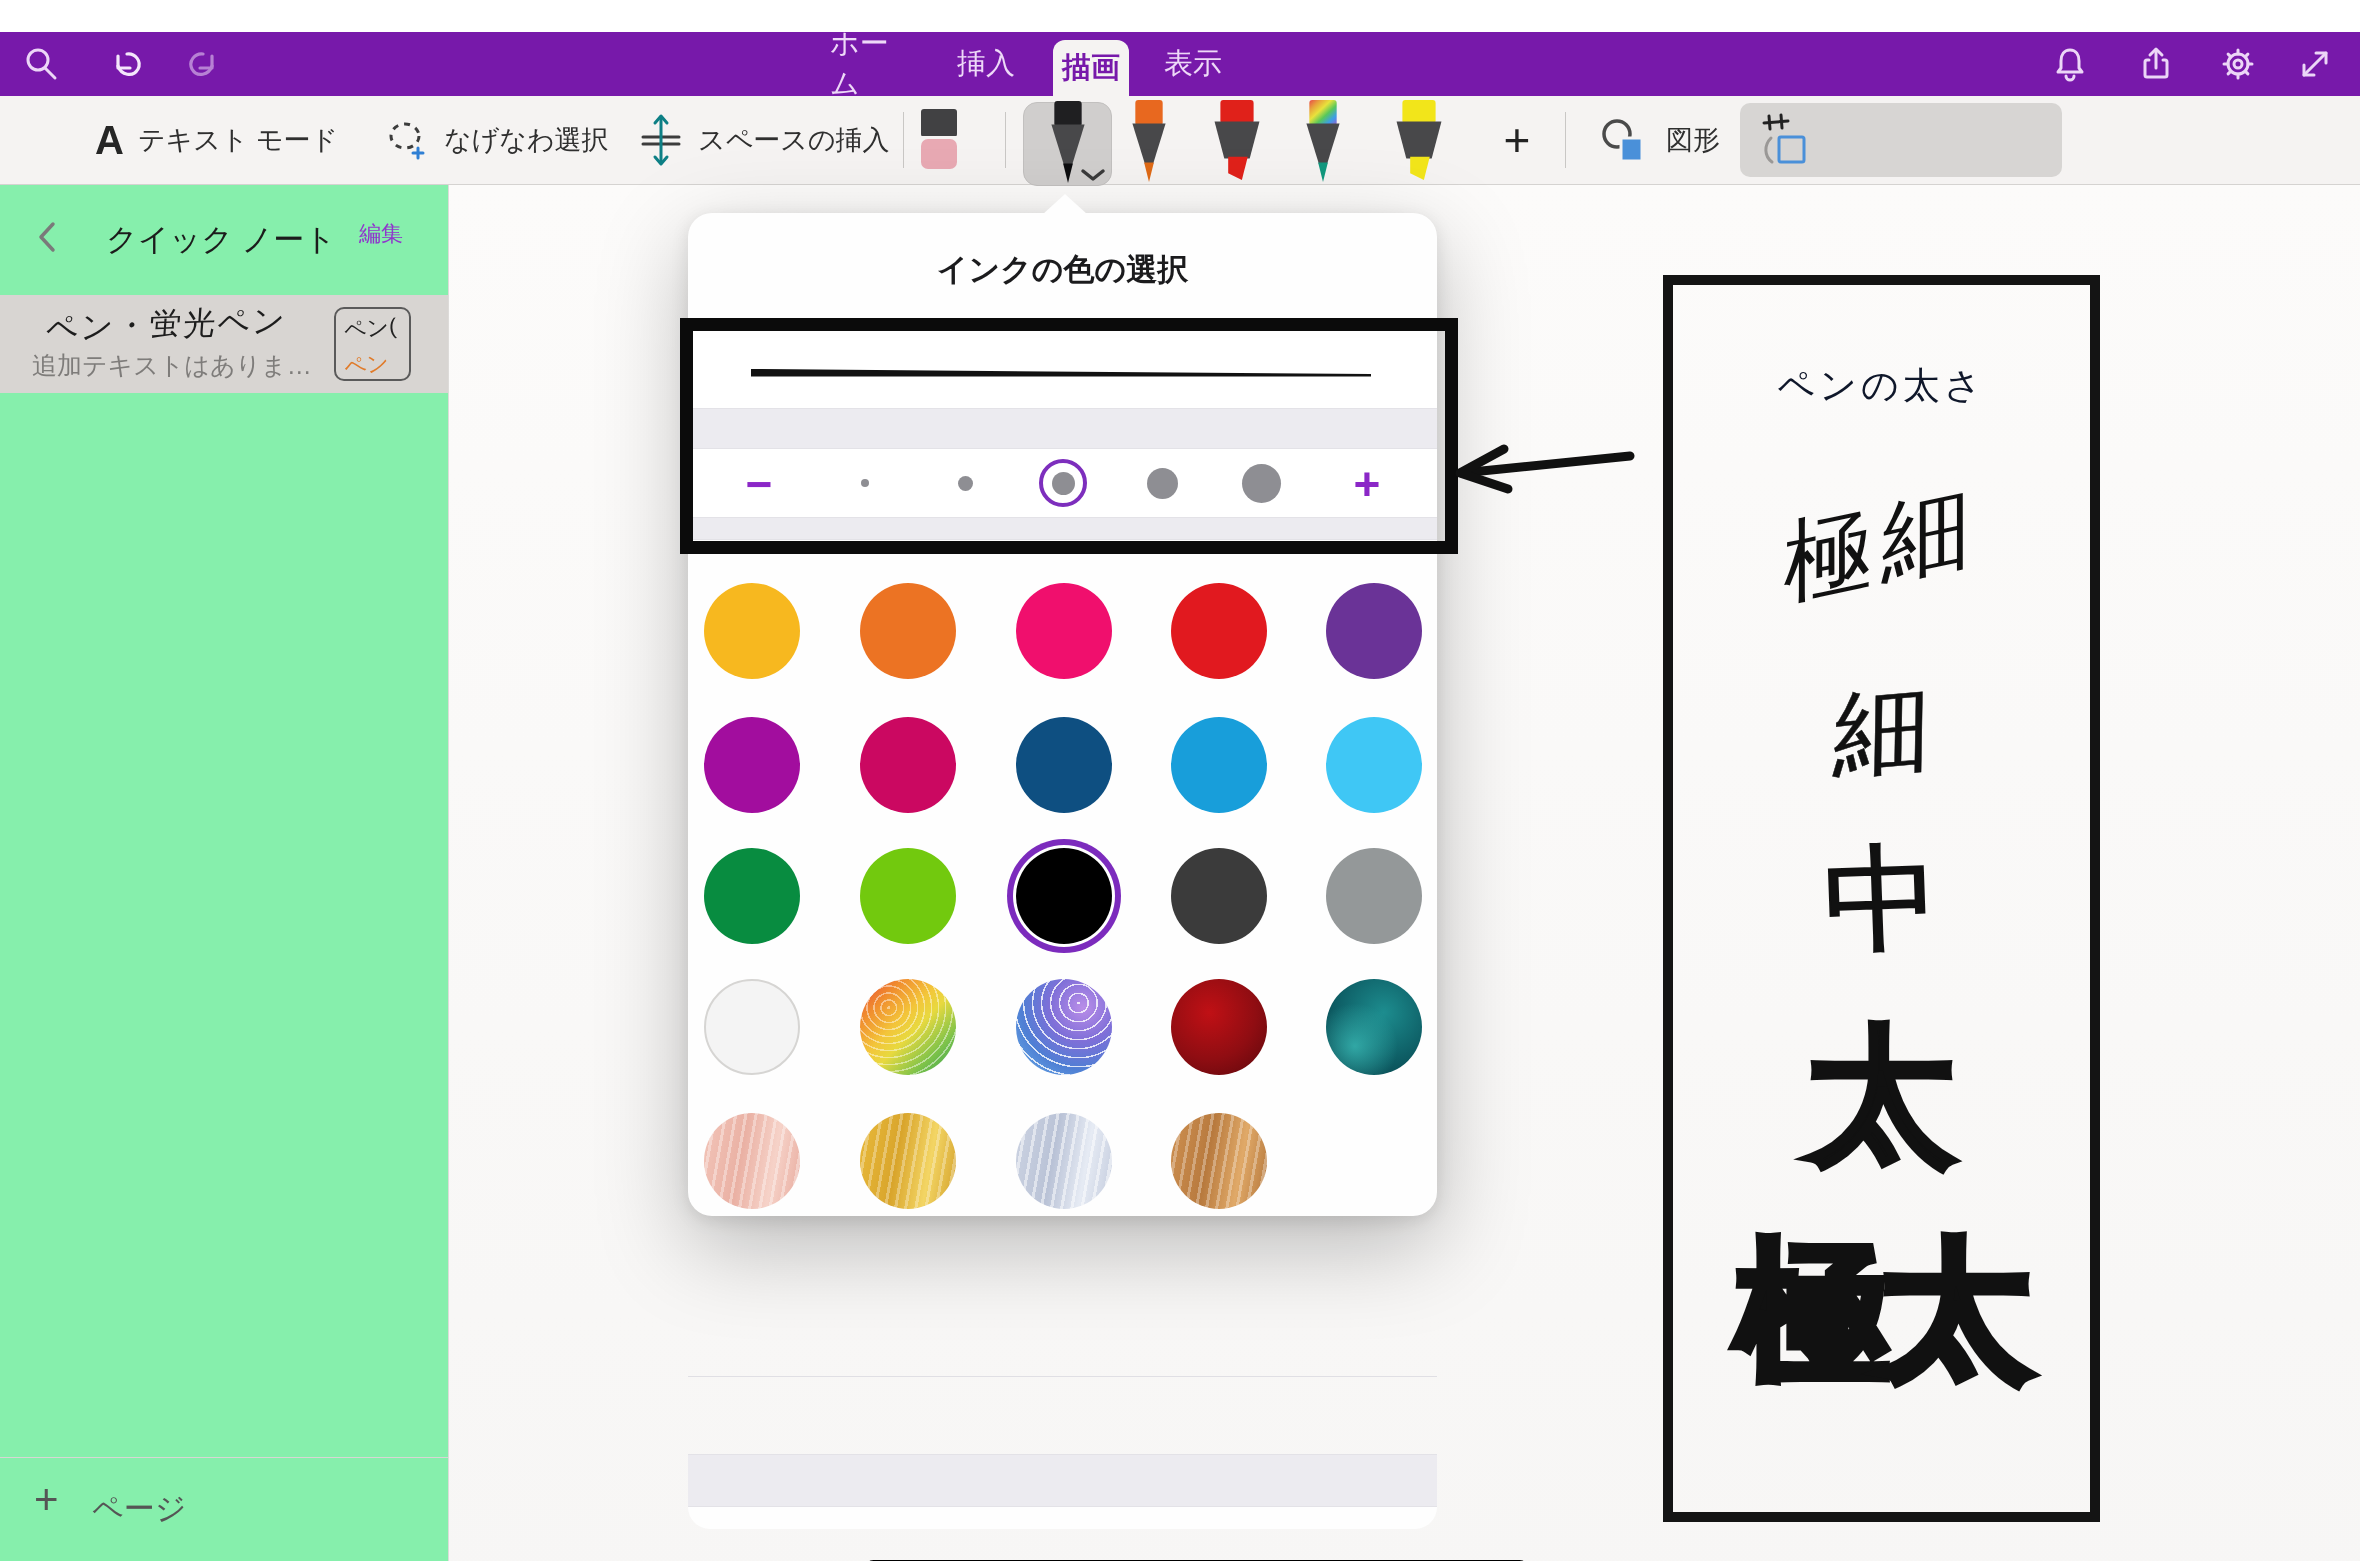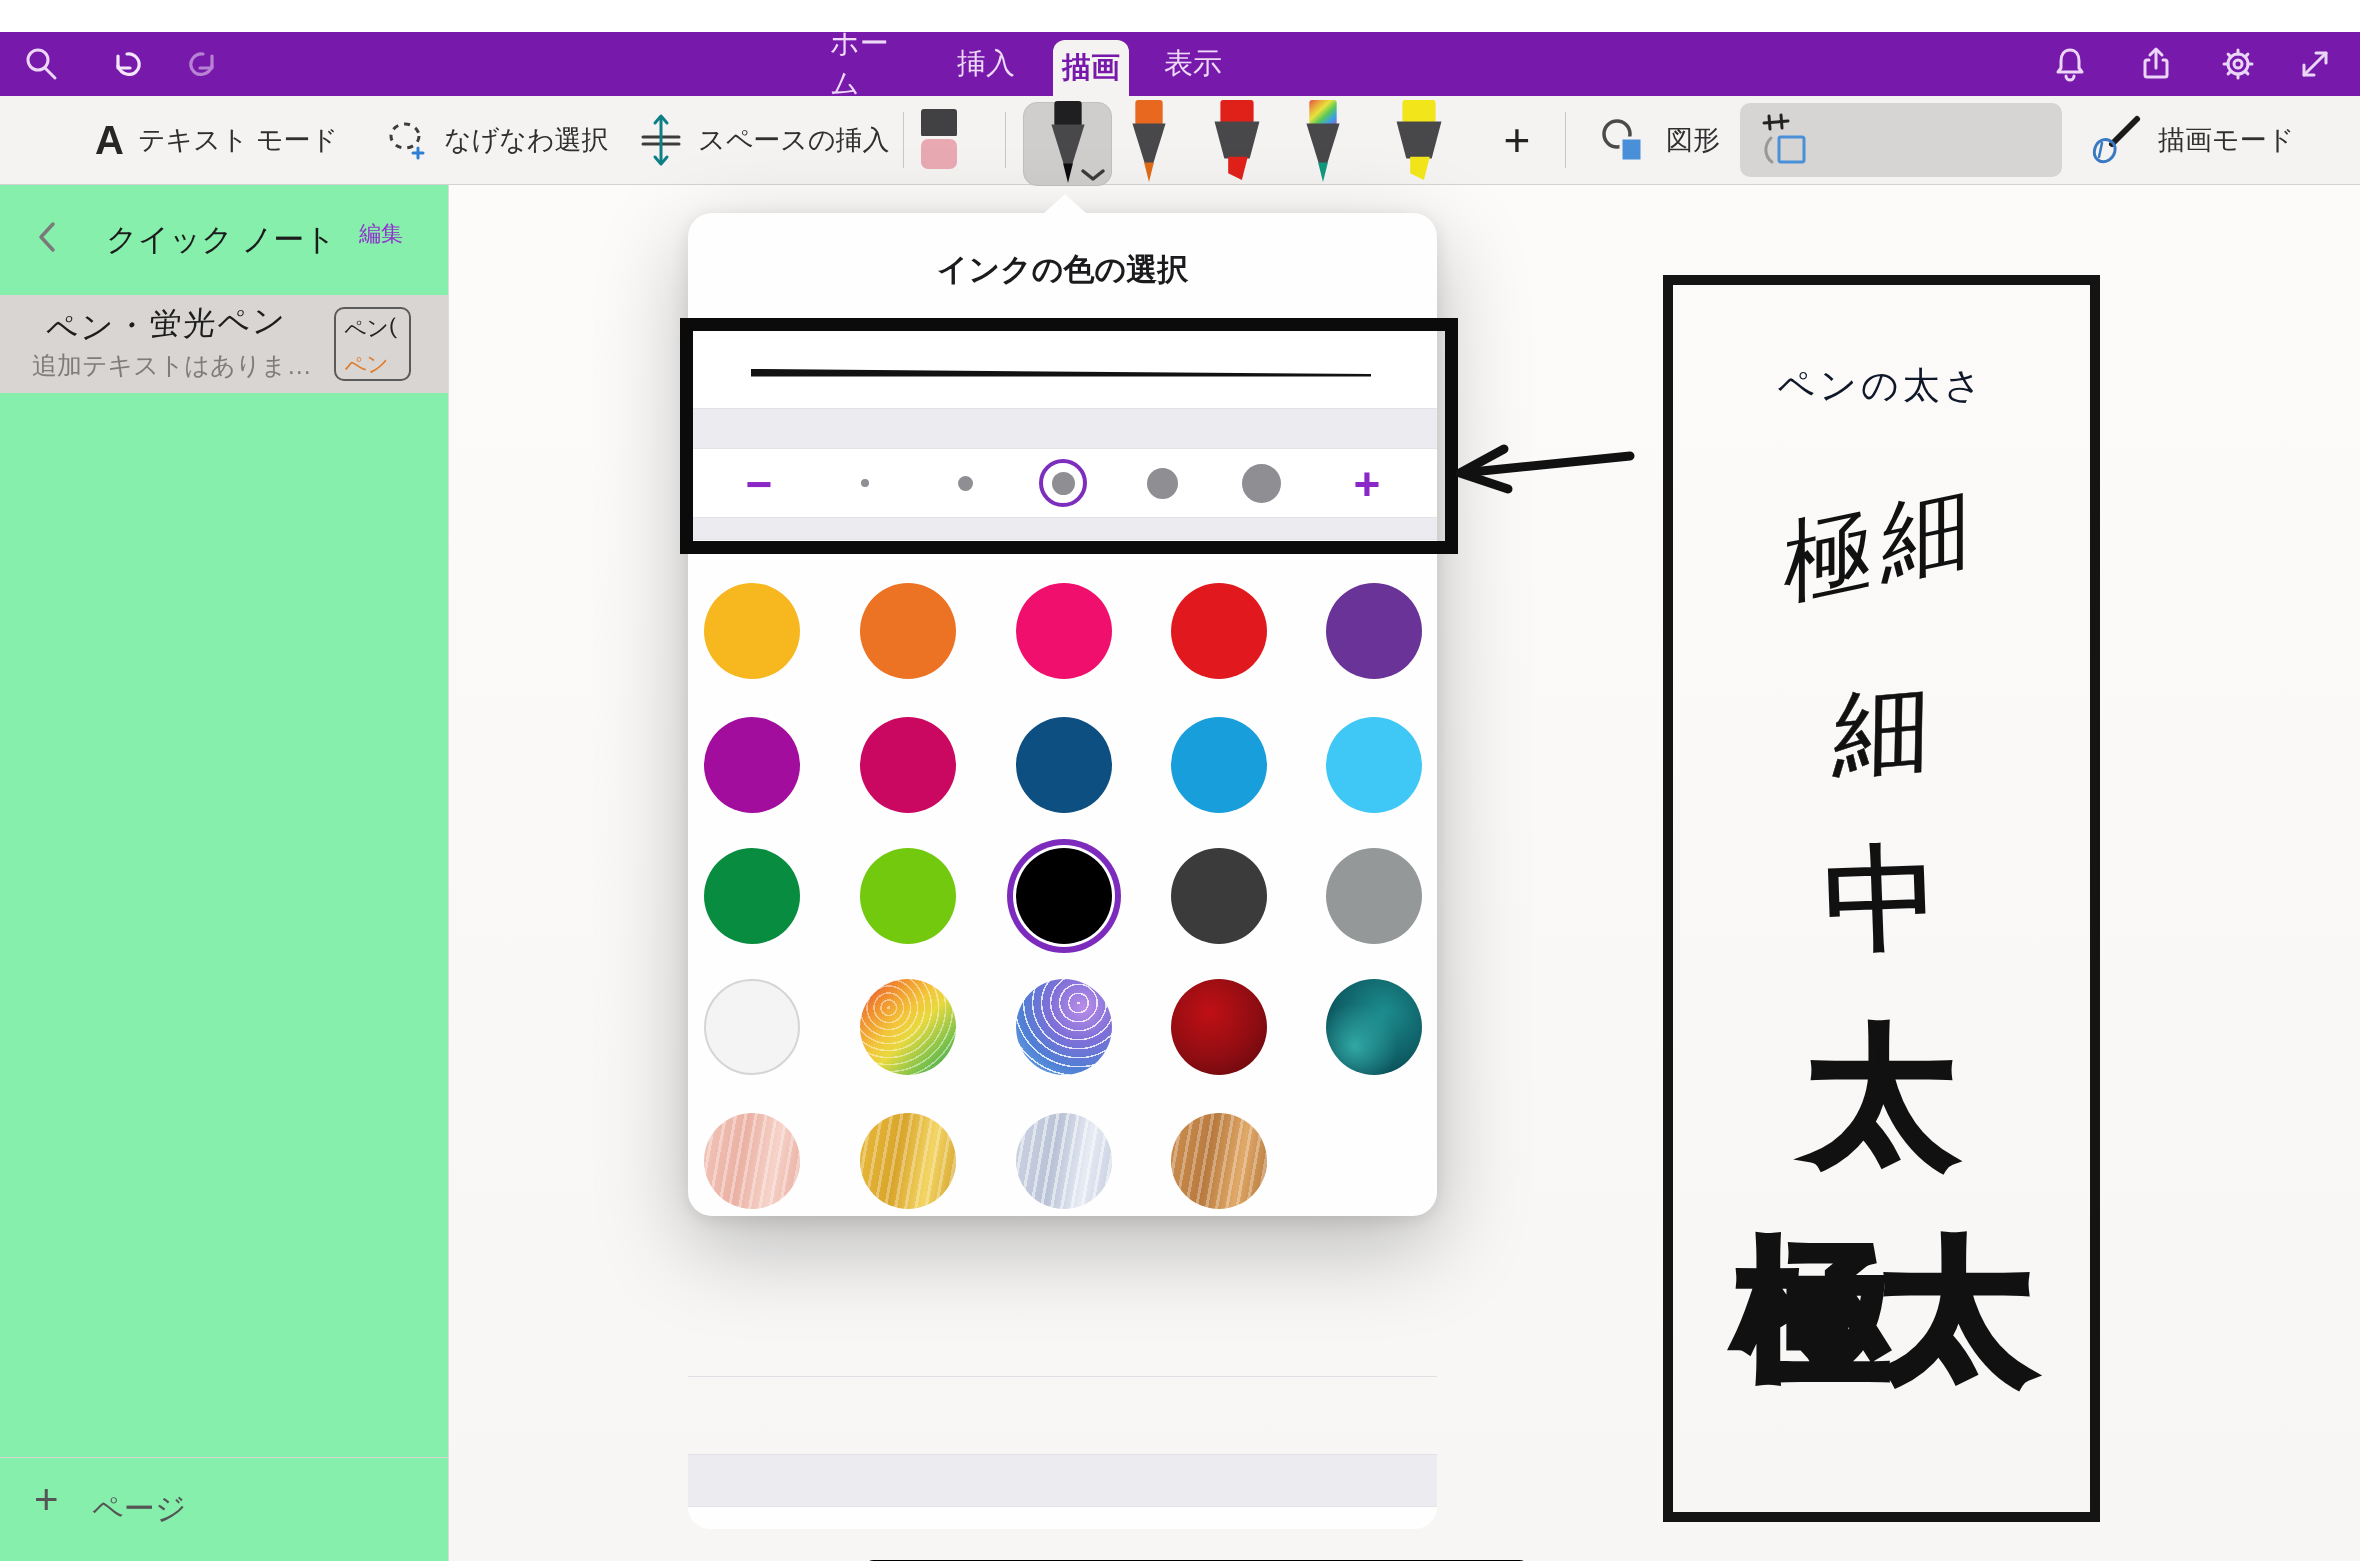--- a/index.html
+++ b/index.html
@@ -293,28 +293,20 @@
     <div class="convert-btn">
       <svg width="56" height="56" viewBox="0 0 56 56" fill="none" stroke-linecap="round">
         <path d="M8,11 L32,9" stroke="#222" stroke-width="3"></path>
         <path d="M13,4 L14,17" stroke="#222" stroke-width="3"></path>
         <path d="M25,3 L26,16" stroke="#222" stroke-width="3"></path>
         <path d="M15,26 C8,33 8,44 16,50" stroke="#9a9896" stroke-width="3"></path>
         <rect x="23" y="25" width="25" height="25" rx="2" stroke="#4a90d9" stroke-width="3"></rect>
       </svg>
     </div>
 
-    <div class="tb-item" style="left:2084px">
-      <svg width="60" height="54" viewBox="0 0 60 54" fill="none">
-        <line x1="28" y1="31" x2="53" y2="6" stroke="#1a1a1a" stroke-width="6" stroke-linecap="round"></line>
-        <path d="M11,35 C14,26 23,24 29,30 C33,35 31,43 25,47 C16,52 8,45 11,35 Z" stroke="#3a78c2" stroke-width="3" stroke-linejoin="round"></path>
-        <path d="M18,30 L15,44" stroke="#3a78c2" stroke-width="2.5" stroke-linecap="round"></path>
-      </svg>
-      <span>描画モード</span>
-    </div>
   </div>
 
   <aside class="sidebar">
     <svg class="sb-back" width="22" height="34" viewBox="0 0 22 34" fill="none" stroke="#7a7a7a" stroke-width="3.5" stroke-linecap="round" stroke-linejoin="round">
       <polyline points="17,4 5,17 17,30"></polyline>
     </svg>
     <div class="sb-title">クイック ノート</div>
     <div class="sb-edit">編集</div>
 
     <div class="note-item">

